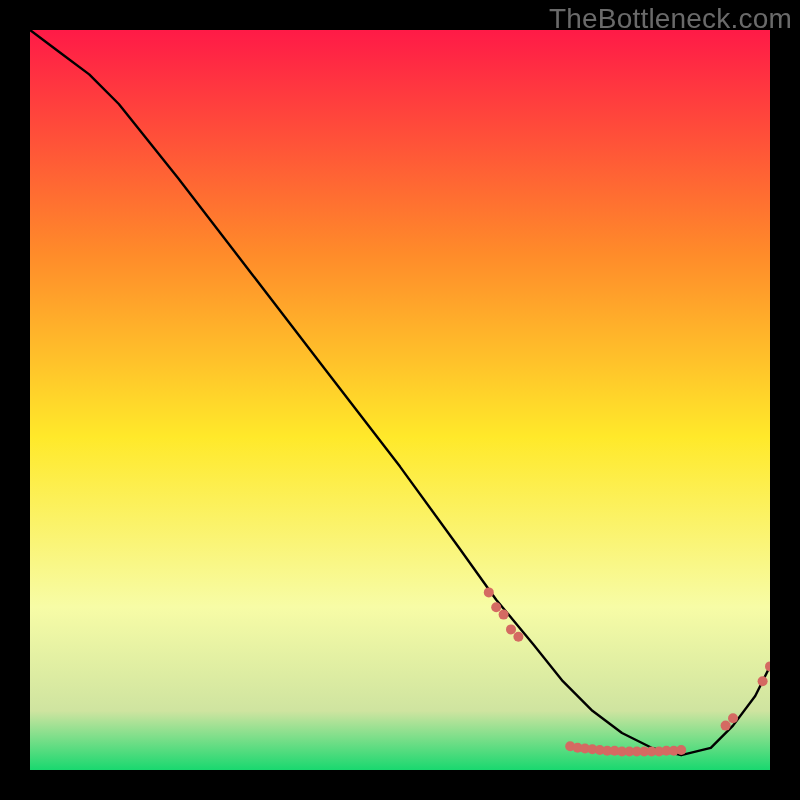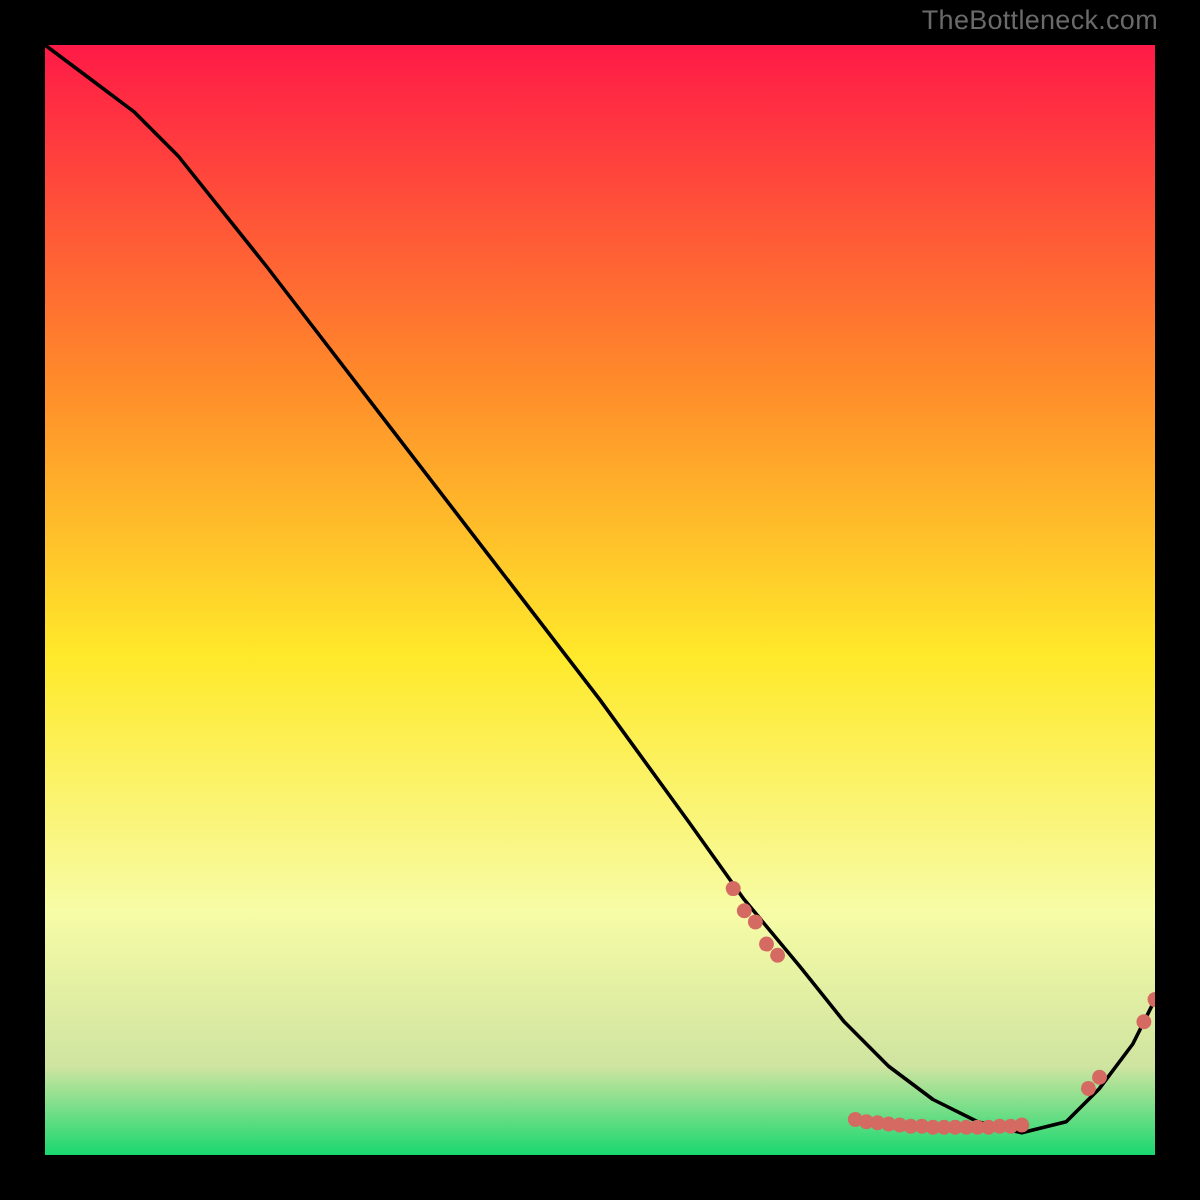--- a/index.html
+++ b/index.html
@@ -12,23 +12,23 @@
     overflow: hidden;
   }
   .wrap {
     position: relative;
     width: 800px;
     height: 800px;
   }
   .watermark {
     position: absolute;
     top: 3px;
-    right: 28px;
+    right: 8px;
     color: #6a6a6a;
-    font-size: 18px;
+    font-size: 28px;
     letter-spacing: 0.2px;
     font-weight: 400;
     user-select: none;
   }
   .plot {
     position: absolute;
     left: 30px;
     top: 30px;
     width: 740px;
     height: 740px;

